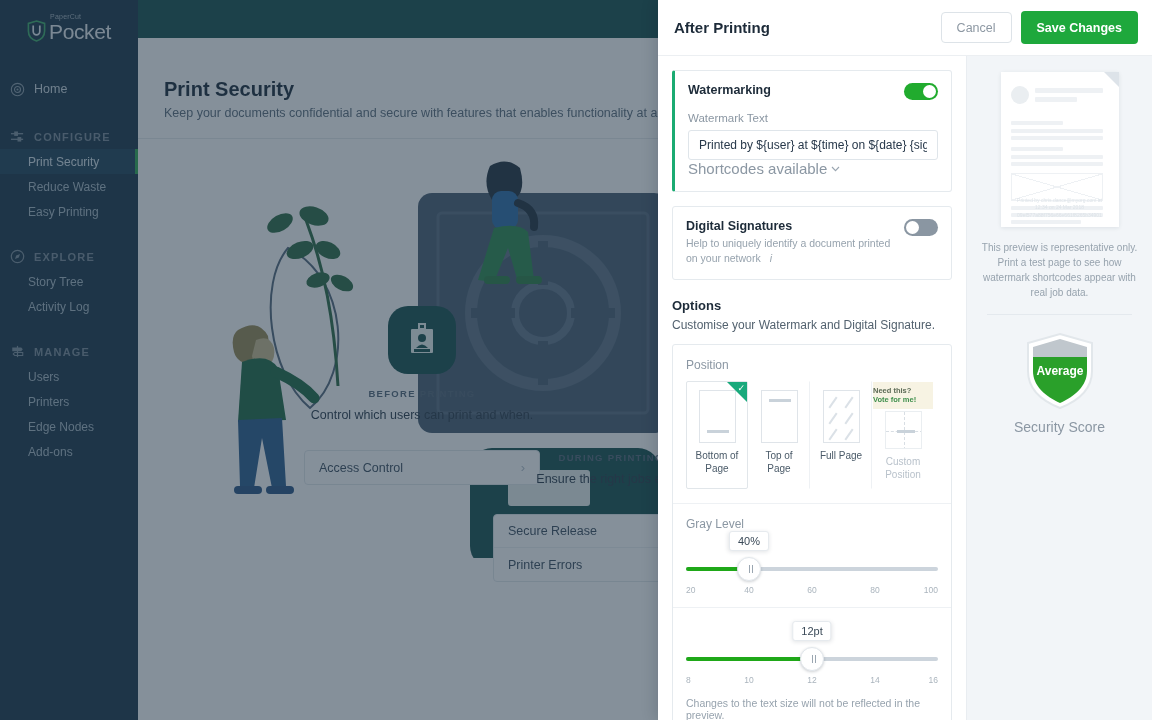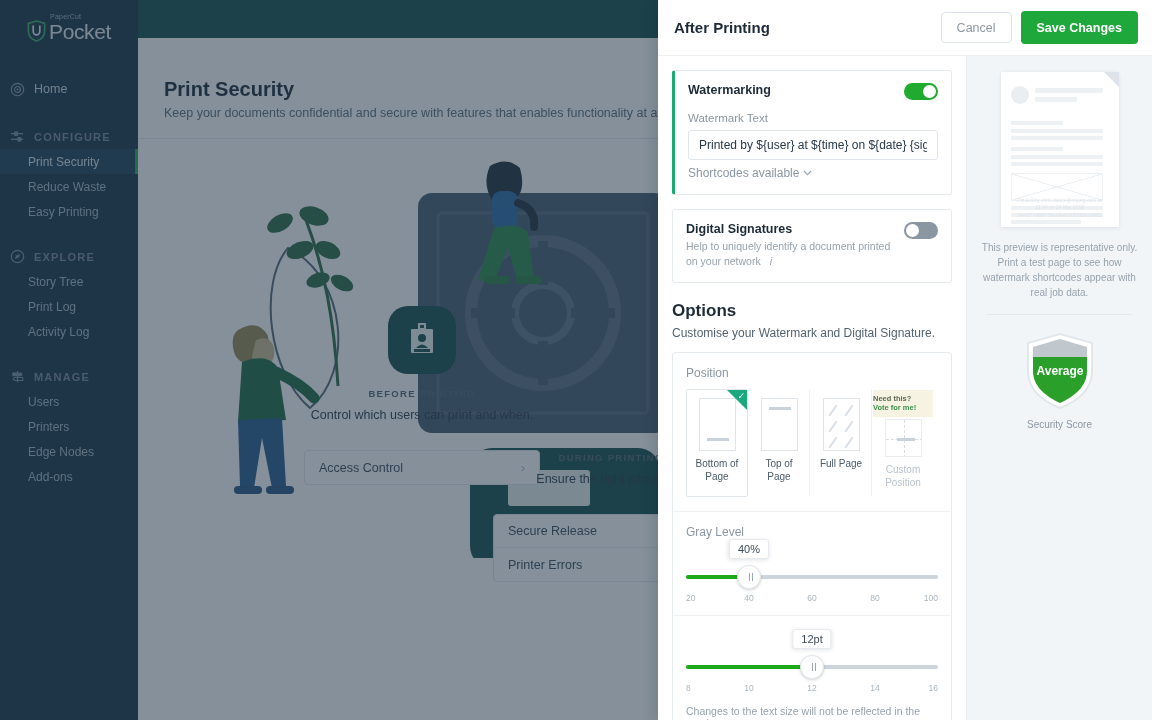--- a/index.html
+++ b/index.html
@@ -157,26 +157,26 @@
 
   .field-label { font-size: 11.5px; color: #8b97a3; margin-top: 12px; }
   .text-input {
     margin-top: 6px; width: 100%; height: 30px;
     border: 1px solid #dfe5ea; border-radius: 3px;
     font-size: 12px; color: #27384a; padding: 0 10px;
     font-family: "Liberation Sans", sans-serif;
     text-align: center;
   }
   .shortcodes {
-    margin-top: 6px; font-size: 12px; color: #8b97a3; cursor: pointer;
+    font-size: 15px; color: #8b97a3; cursor: pointer;
     display: inline-flex; align-items: center; gap: 4px;
   }
 
   .sec-head { margin: 18px 14px 0 14px; }
-  .sec-title { font-size: 17px; font-weight: 700; color: #1d2b39; }
+  .sec-title { font-size: 13px; font-weight: 700; color: #1d2b39; }
   .sec-sub { font-size: 12px; color: #53626f; margin-top: 5px; }
 
   .opt-card { border: 1px solid #e5eaee; border-radius: 3px; margin: 12px 14px 0 14px; background: #fff; }
   .opt-block { padding: 13px 13px 14px 13px; border-bottom: 1px solid #eef1f4; }
   .opt-block:last-child { border-bottom: none; }
   .opt-label { font-size: 12px; color: #8b97a3; }
 
   
   .tiles { display: flex; margin-top: 9px; }
   .tile {
@@ -264,21 +264,21 @@
   }
   .doc-wm {
     position: absolute; left: 5px; right: 5px; bottom: 8px;
     text-align: center; font-size: 5px; color: #dde3e8; line-height: 1.5;
   }
   .preview-note {
     margin-top: 13px; font-size: 10px; color: #97a3ae; text-align: center; line-height: 1.5;
   }
   .prev-div { margin: 14px 8px 0 8px; border-top: 1px solid #e4e9ee; }
   .score-wrap { margin-top: 16px; display: flex; flex-direction: column; align-items: center; }
-  .score-label { margin-top: 8px; font-size: 10px; color: #8b97a3; }
+  .score-label { margin-top: 8px; font-size: 14px; color: #8b97a3; }
 </style>
 </head>
 <body>
 
 <div id="app">
 
   <div class="bg-root">
 
     <div class="sidebar">
       <div class="logo-wrap">
@@ -329,23 +329,20 @@
 
         <div class="nav-row">
           <svg class="nav-icon" viewBox="0 0 16 16">
             <circle cx="8" cy="8" r="6.6" fill="none" stroke="#7f909e" stroke-width="1.3"></circle>
             <path d="M10.7 5.3 L6.6 7 L5.3 10.7 L9.4 9 Z" fill="#7f909e"></path>
           </svg>
           <span class="nav-head">EXPLORE</span>
         </div>
         <div class="nav-row item">
           <span>Story Tree</span>
-        </div>
-        <div class="nav-row item">
-          <span>Print Log</span>
         </div>
         <div class="nav-row item">
           <span>Activity Log</span>
         </div>
 
         <div class="nav-gap"></div>
 
         <div class="nav-row">
           <svg class="nav-icon" viewBox="0 0 16 16">
             <line x1="8" y1="2" x2="8" y2="14" stroke="#7f909e" stroke-width="1.3"></line>

